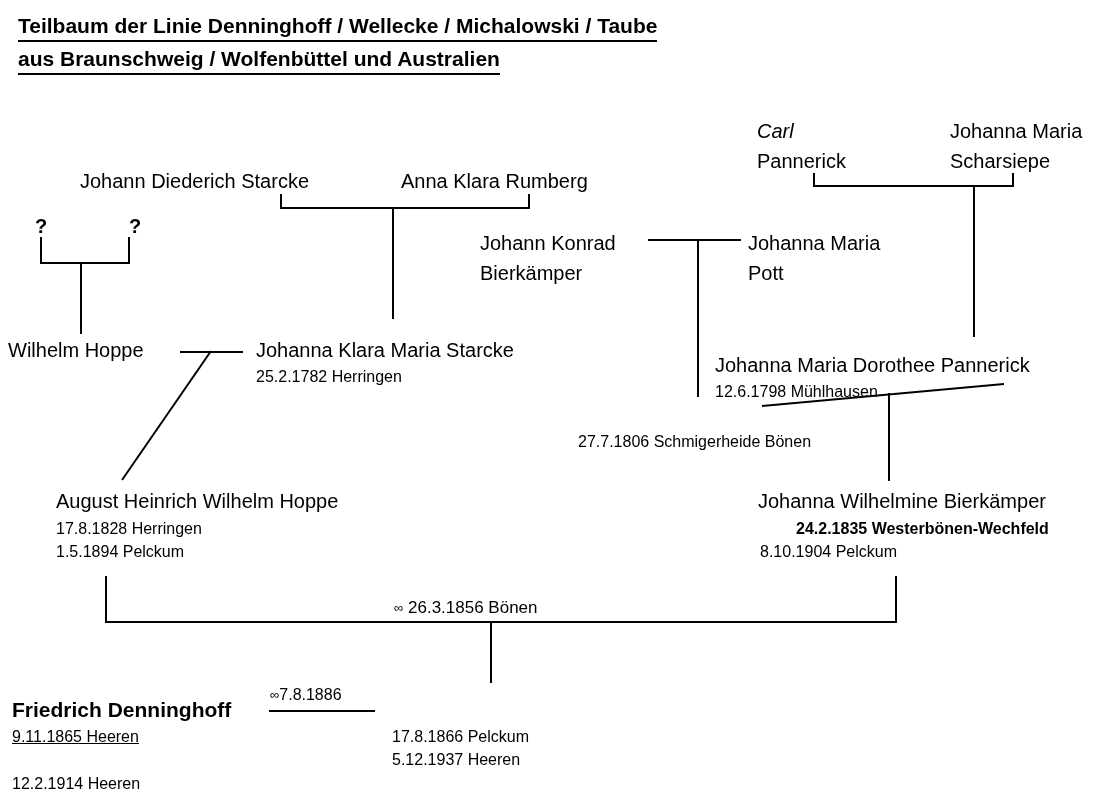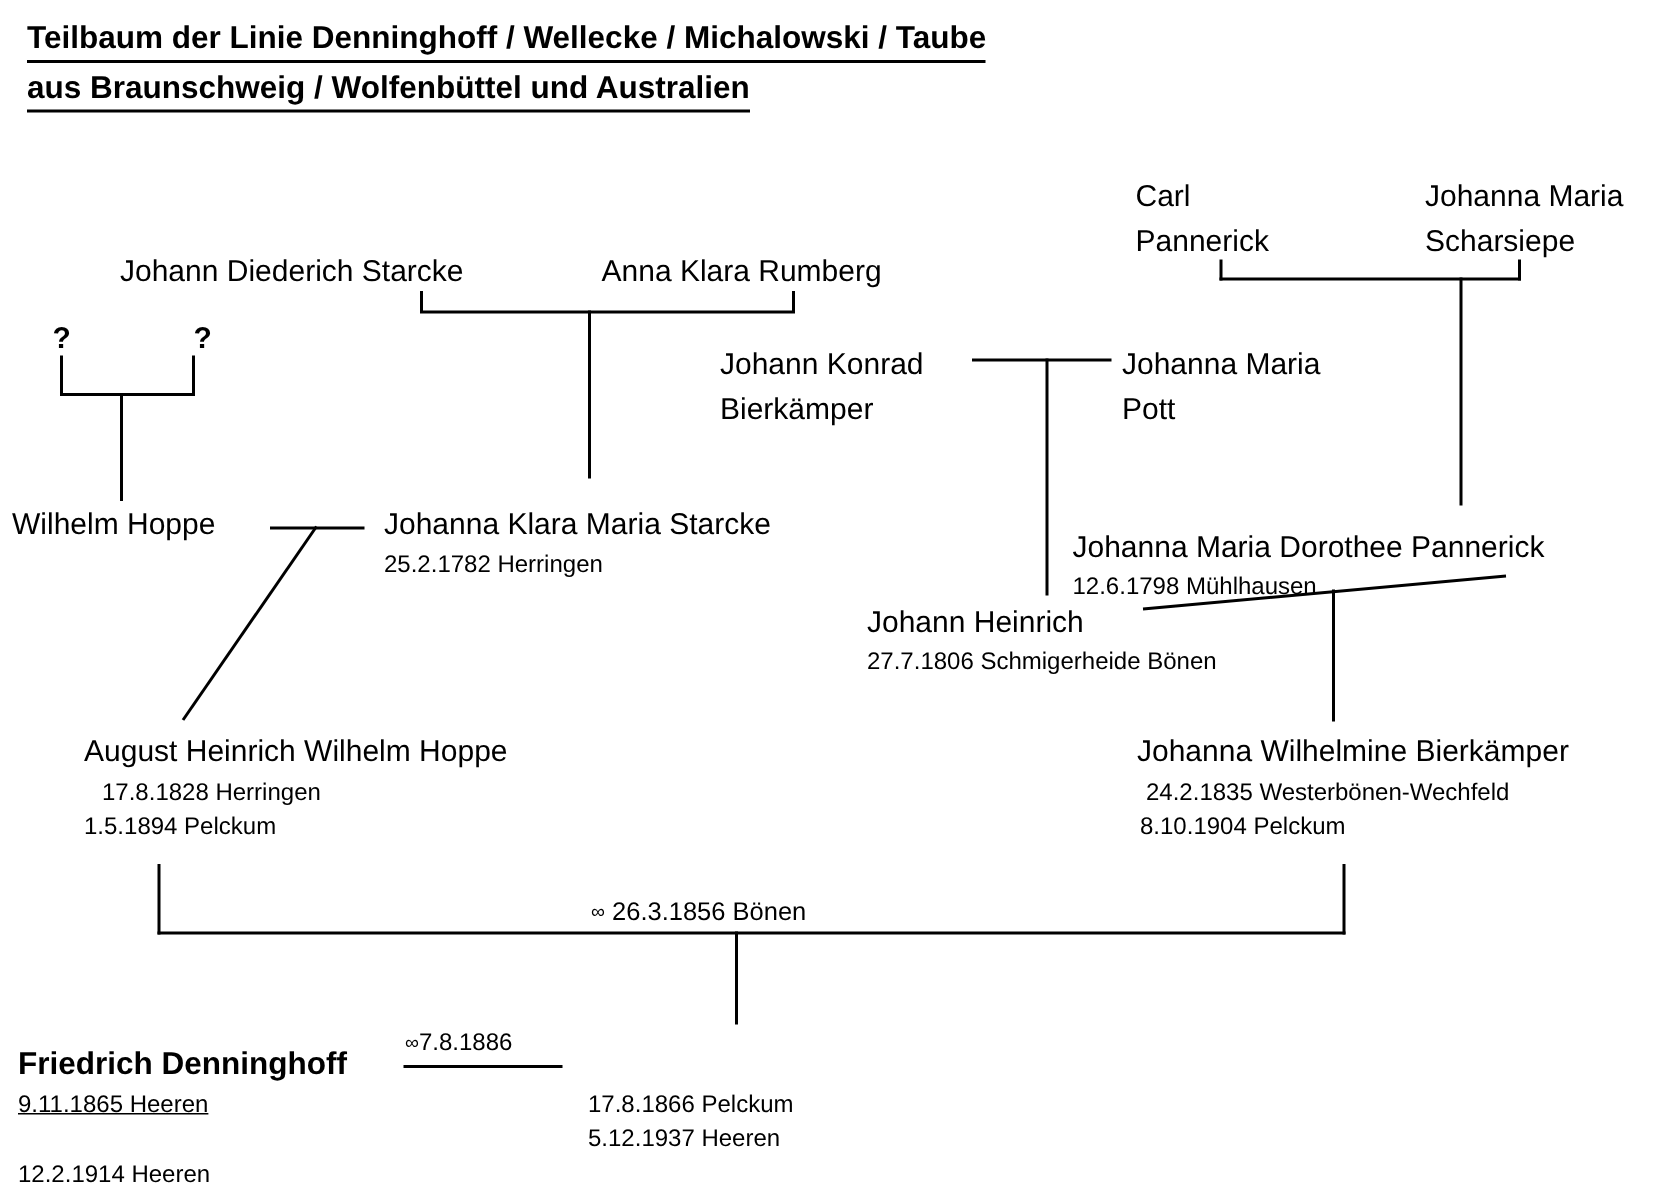--- a/index.html
+++ b/index.html
@@ -90,49 +90,48 @@
 
   <div class="title-line" style="left:18px; top:46px;">aus Braunschweig / Wolfenbüttel und Australien</div>
   <div class="title-line" style="left:18px; top:13px;">Teilbaum der Linie Denninghoff / Wellecke / Michalowski / Taube</div>
 
   <div class="qmark" style="left:35px; top:216px;">?</div>
   <div class="qmark" style="left:129px; top:216px;">?</div>
 
   <div class="name" style="left:401px; top:169px;">Anna Klara Rumberg</div>
   <div class="name" style="left:80px; top:169px;">Johann Diederich Starcke</div>
 
-  <div class="name" style="left:757px; top:119px;">Carl</div>
+  <div class="name" style="left:757px; top:119px;font-style:italic;">Carl</div>
   <div class="name" style="left:757px; top:149px;">Pannerick</div>
 
   <div class="name" style="left:950px; top:119px;">Johanna Maria</div>
   <div class="name" style="left:950px; top:149px;">Scharsiepe</div>
 
   <div class="name" style="left:480px; top:231px;">Johann Konrad</div>
   <div class="name" style="left:480px; top:261px;">Bierkämper</div>
 
   <div class="name" style="left:748px; top:231px;">Johanna Maria</div>
   <div class="name" style="left:748px; top:261px;">Pott</div>
 
   <div class="name" style="left:8px; top:338px;">Wilhelm Hoppe</div>
 
   <div class="name" style="left:256px; top:338px;">Johanna Klara Maria Starcke</div>
   <div class="detail" style="left:256px; top:366px;">25.2.1782 Herringen</div>
 
   <div class="name" style="left:715px; top:353px;">Johanna Maria Dorothee Pannerick</div>
   <div class="detail" style="left:715px; top:381px;">12.6.1798 Mühlhausen</div>
 
-  <div class="name" style="left:578px; top:403px;">Johann Heinrich</div>
   <div class="detail" style="left:578px; top:431px;">27.7.1806 Schmigerheide Bönen</div>
 
   <div class="name" style="left:56px; top:489px;">August Heinrich Wilhelm Hoppe</div>
-  <div class="detail" style="left:56px; top:518px;margin-left:12px;">17.8.1828 Herringen</div>
+  <div class="detail" style="left:56px; top:518px;">17.8.1828 Herringen</div>
   <div class="detail" style="left:56px; top:541px;">1.5.1894   Pelckum</div>
 
   <div class="name" style="left:758px; top:489px;">Johanna Wilhelmine Bierkämper</div>
-  <div class="detail" style="left:764px; top:518px;">24.2.1835 Westerbönen-Wechfeld</div>
+  <div class="detail" style="left:796px; top:518px;font-weight:bold;">24.2.1835 Westerbönen-Wechfeld</div>
   <div class="detail" style="left:760px; top:541px;">8.10.1904 Pelckum</div>
 
   <div class="marr-label" style="left:394px; top:598px;">
     <span class="inf">∞</span>
     <span>26.3.1856 Bönen</span>
   </div>
 
   <div class="name bold" style="left:12px; top:697px;">Friedrich Denninghoff</div>
   <div class="detail" style="left:12px; top:726px;text-decoration:underline;">9.11.1865 Heeren</div>
   <div class="detail" style="left:12px; top:749px;margin-top:24px;">12.2.1914 Heeren</div>

